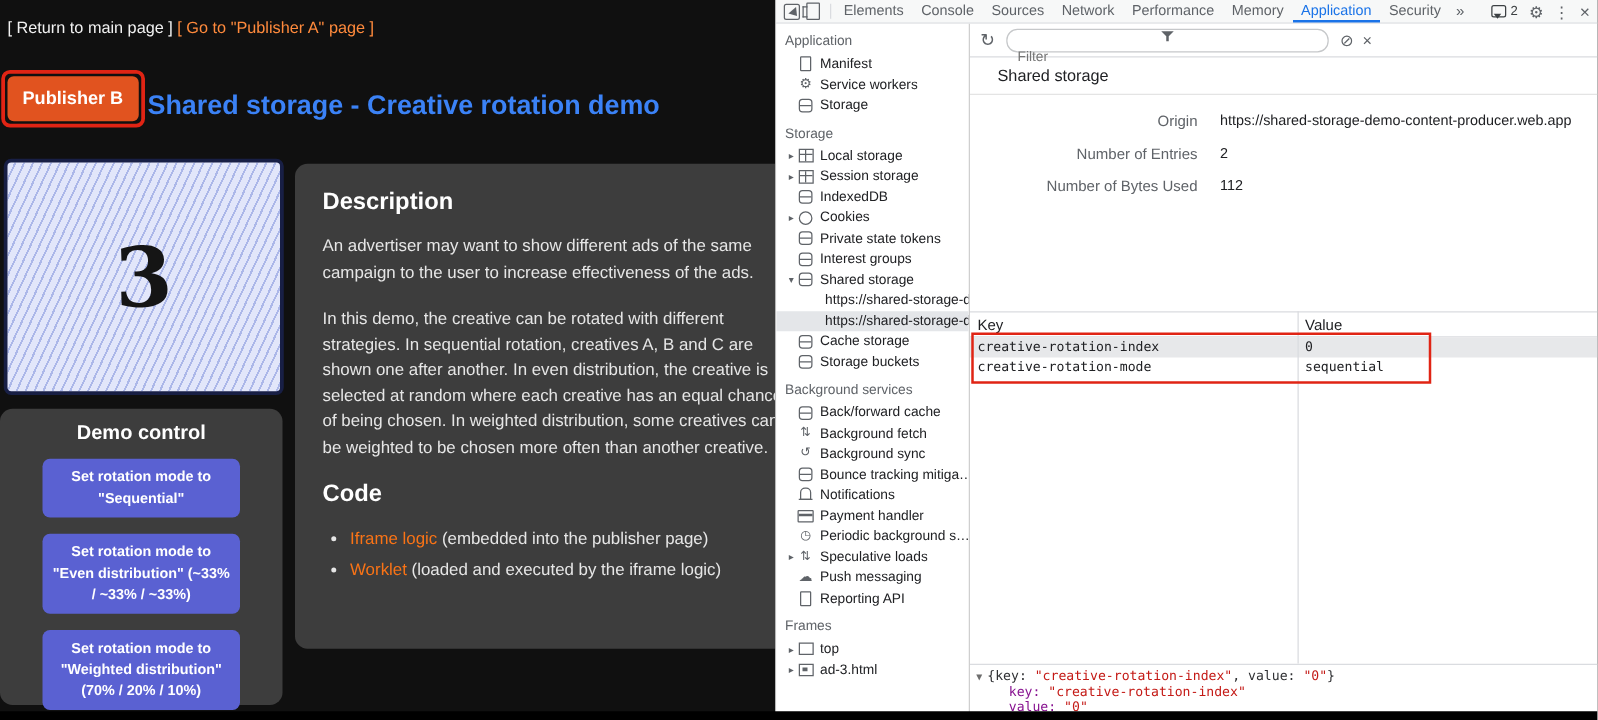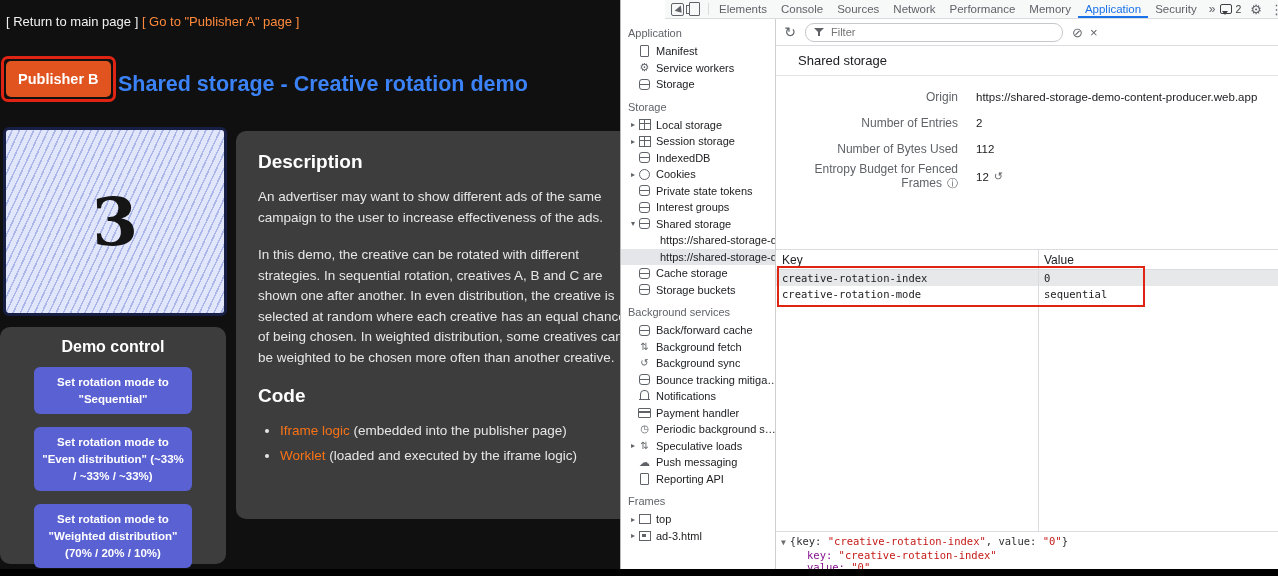--- a/index.html
+++ b/index.html
@@ -23,21 +23,21 @@
   .demo-btn{width:158px;background:#5a61d2;color:#fff;font-weight:bold;font-size:11.5px;line-height:1.45;border:none;border-radius:6px;padding:7px 6px;text-align:center;font-family:"Liberation Sans",sans-serif;cursor:pointer;}
   .desc-panel{position:absolute;left:236px;top:131px;width:416px;height:388px;background:#3d3d3d;border-radius:10px;padding:16px 22px;box-sizing:border-box;color:#e6e6e6;}
   .desc-panel h2{font-size:19px;color:#fff;margin:4px 0 14px;}
   .desc-panel p{font-size:13.5px;line-height:1.52;margin:0 0 17px;}
   .desc-panel ul{margin:6px 0 0 22px;font-size:13.5px;line-height:1.55;}
   .desc-panel li{margin-bottom:4px;}
   a.desc-link{color:#f97316;text-decoration:none;cursor:pointer;}
 
   
   .devtools{position:absolute;left:620px;top:0;width:658px;height:576px;background:#fff;color:#202124;font-size:12px;border-left:1px solid #b8b8b8;box-sizing:border-box;}
-  .dt-tabbar{height:18px;display:flex;align-items:center;background:#f7f8f8;border-bottom:1px solid #dadce0;font-size:11.5px;color:#5f6368;padding-right:4px;margin-left:44px;}
+  .dt-tabbar{height:18px;display:flex;align-items:center;background:#f7f8f8;border-bottom:1px solid #dadce0;font-size:11.5px;color:#5f6368;padding-right:4px;}
   .inspect-icon{width:11px;height:11px;border:1.3px solid #5f6368;border-radius:2px;position:relative;margin:0 5px 0 6px;flex:none;}
   .inspect-icon::after{content:"";position:absolute;right:-2px;bottom:-2px;width:0;height:0;border:4px solid transparent;border-top:6px solid #5f6368;transform:rotate(-40deg);}
   .device-icon{width:9px;height:12px;border:1.3px solid #5f6368;border-radius:1px;position:relative;margin-right:5px;flex:none;}
   .device-icon::before{content:"";position:absolute;left:-4px;top:2px;width:3px;height:7px;border:1px solid #5f6368;border-right:none;}
   .dt-sep{width:1px;height:12px;background:#dadce0;margin:0 3px;flex:none;}
   .dt-tabs{display:flex;height:100%;}
   .dt-tab{padding:0 7px;height:100%;display:flex;align-items:center;cursor:pointer;white-space:nowrap;}
   .dt-tab.active{color:#1a73e8;box-shadow:inset 0 -2px 0 #1a73e8;}
   .more-tabs{padding:0 5px;cursor:pointer;font-size:12px;}
   .tab-spacer{flex:1;}
@@ -70,21 +70,21 @@
   .ic-cloud::before{content:"☁";font-size:11px;}
   .ic-bell::before{content:"";width:7px;height:8px;border:1px solid #5f6368;border-radius:4px 4px 1px 1px;margin-top:-2px;}
   .ic-bell::after{content:"";position:absolute;left:1px;right:1px;top:9px;border-top:1px solid #5f6368;}
   .ic-card::before{content:"";width:11px;height:8px;border:1px solid #5f6368;border-radius:1px;background:linear-gradient(#5f6368,#5f6368) 0 2px/11px 2px no-repeat;}
   .ic-frame::before{content:"";width:10px;height:8px;border:1px solid #5f6368;}
   .ic-iframe::before{content:"";width:10px;height:8px;border:1px solid #5f6368;background:linear-gradient(#5f6368,#5f6368) 2px 2px/4px 3px no-repeat;}
 
   .dt-main{flex:1;position:relative;background:#fff;overflow:hidden;}
   .dt-toolbar{height:27px;display:flex;align-items:center;border-bottom:1px solid #dadce0;padding:0 6px;gap:7px;box-sizing:border-box;}
   .refresh-icon{color:#5f6368;font-size:14px;width:16px;text-align:center;cursor:pointer;}
-  .filter-box{width:240px;height:17px;border:1px solid #c6c8ca;border-radius:9px;display:flex;align-items:center;padding:0 8px;gap:5px;background:#fff;}
+  .filter-box{width:240px;height:17px;border:1px solid #c6c8ca;border-radius:9px;display:flex;align-items:center;padding:0 8px;gap:5px;background:#fff;flex-direction:column;}
   .funnel-icon{position:relative;width:10px;height:10px;flex:none;}
   .funnel-icon::before{content:"";position:absolute;top:1px;left:0;border-left:5px solid transparent;border-right:5px solid transparent;border-top:5px solid #5f6368;}
   .funnel-icon::after{content:"";position:absolute;top:5px;left:4px;width:2px;height:4px;background:#5f6368;}
   .filter-field{border:none;outline:none;background:transparent;font-size:11px;color:#5f6368;width:100%;font-family:"Liberation Sans",sans-serif;}
   .block-icon{color:#5f6368;font-size:13px;margin-left:2px;cursor:pointer;}
   .clear-icon{color:#5f6368;font-size:13px;cursor:pointer;}
   .report-title{font-size:13px;color:#202124;padding:7px 0 7px 22px;border-bottom:1px solid #e4e4e4;}
   .meta{padding-top:8px;}
   .meta-row{display:flex;align-items:center;min-height:26px;font-size:12px;}
   .meta-label{width:182px;text-align:right;color:#5f6368;flex:none;}
@@ -321,25 +321,20 @@
             <span class="meta-value">https://shared-storage-demo-content-producer.web.app</span>
           </div>
           <div class="meta-row">
             <span class="meta-label">Number of Entries</span>
             <span class="meta-value">2</span>
           </div>
           <div class="meta-row">
             <span class="meta-label">Number of Bytes Used</span>
             <span class="meta-value">112</span>
           </div>
-          <div class="meta-row">
-            <span class="meta-label">Entropy Budget for Fenced Frames<span class="mini-icon">ⓘ</span></span>
-            <span class="meta-value">12</span>
-            <span class="mini-icon">↺</span>
-          </div>
         </div>
       <div class="grid">
         <div class="grid-header">
           <div class="cell key">Key</div>
           <div class="cell val">Value</div>
         </div>
         <div>
             <div class="grid-row selected">
               <div class="cell key">creative-rotation-index</div>
               <div class="cell val">0</div>

